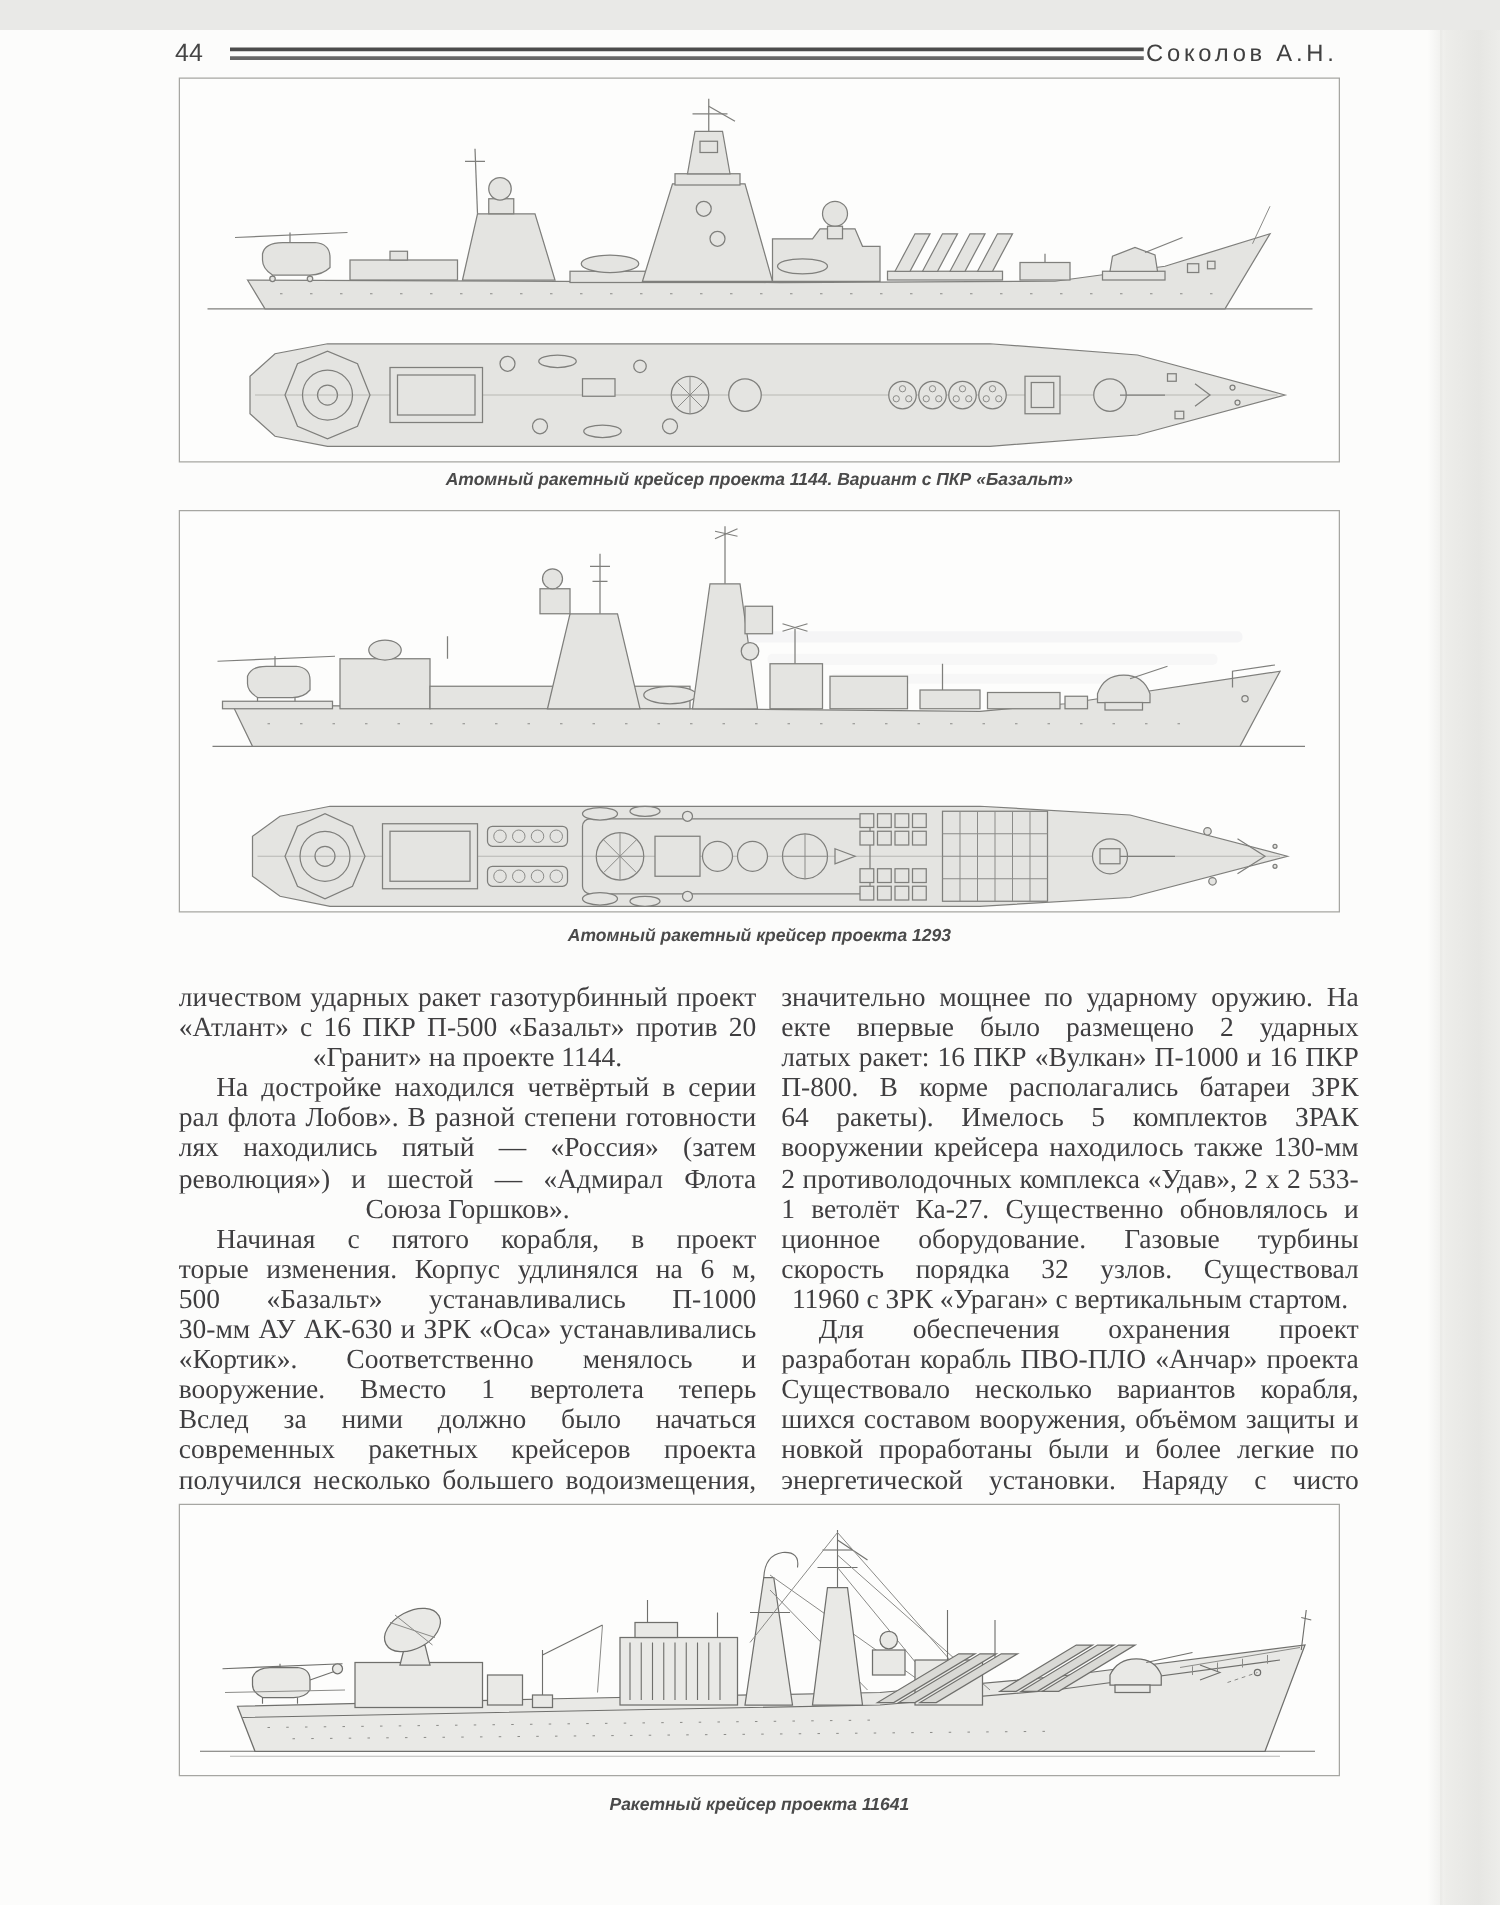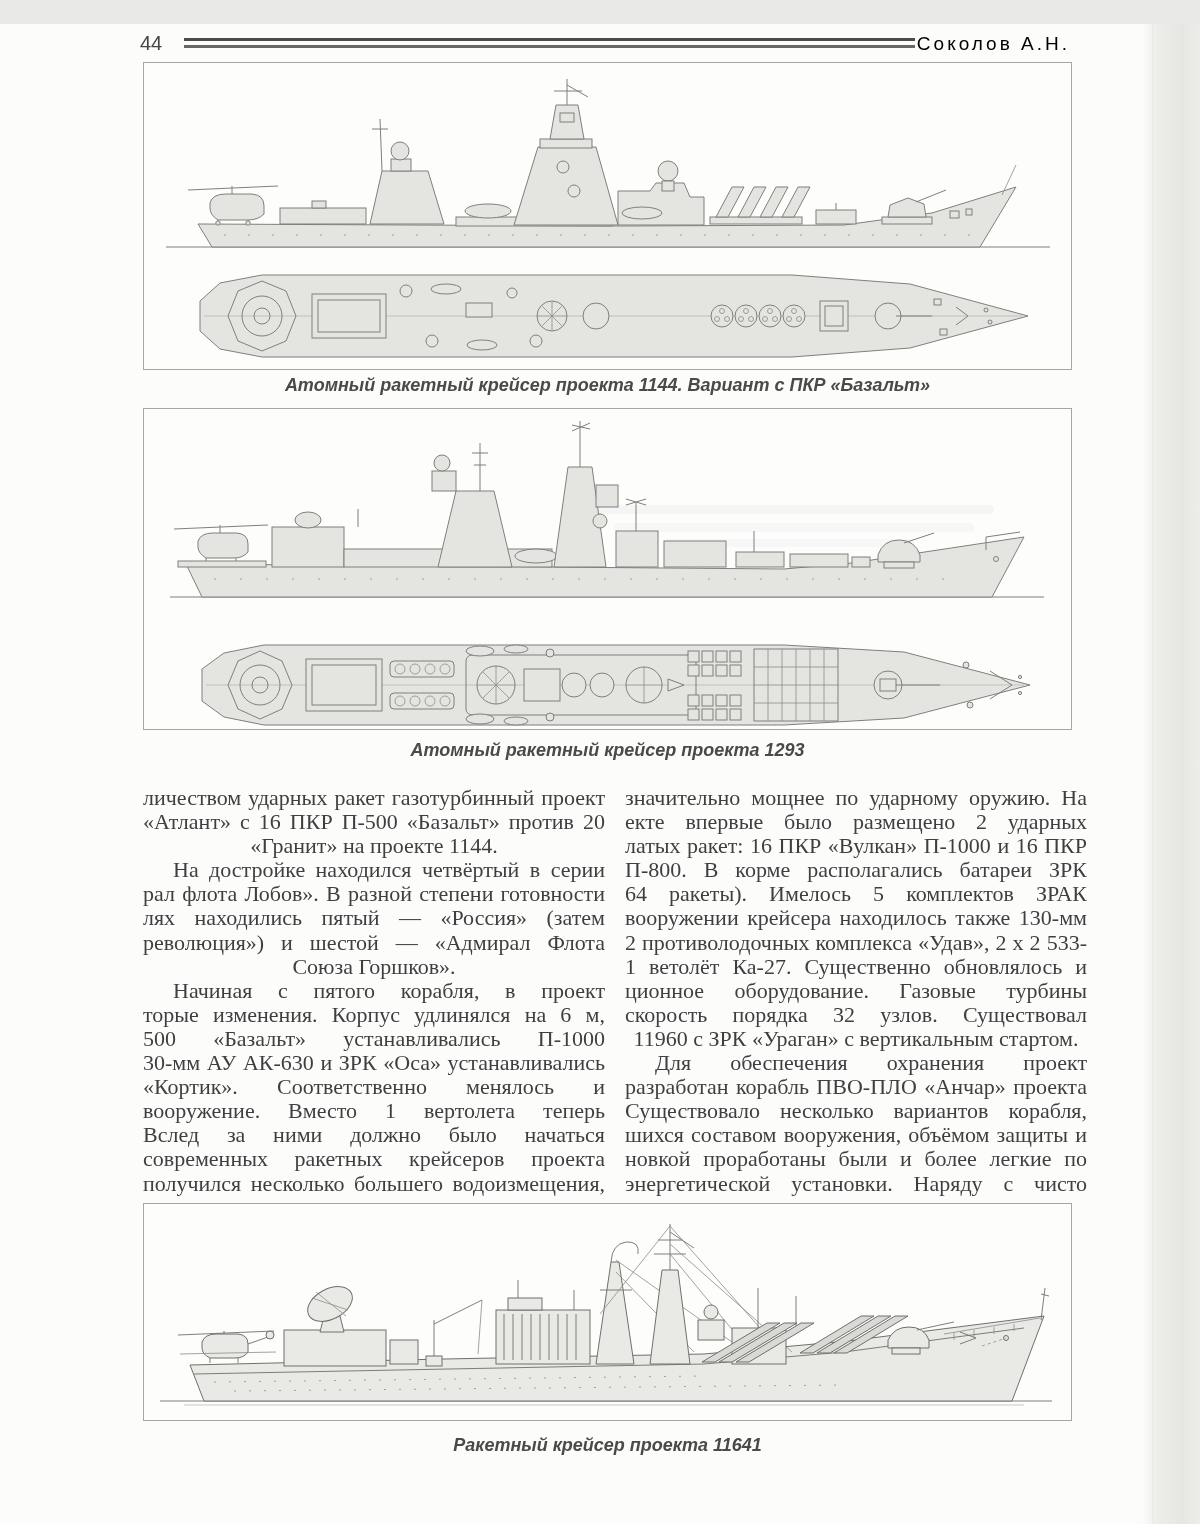--- a/index.html
+++ b/index.html
@@ -2,31 +2,31 @@
 <html><head>
 <meta charset="utf-8">
 <style>
   html,body{margin:0;padding:0;background:#e9e9e7;}
   .page{position:relative;width:1200px;height:1524px;background:#fcfcfb;overflow:hidden;
         font-family:"Liberation Serif", serif;margin-top:24px;}
   
   .pagenum{position:absolute;left:140px;top:8px;font-family:"Liberation Sans",sans-serif;
            font-size:20px;color:#454545;}
   .author{position:absolute;right:130px;top:9px;font-family:"Liberation Sans",sans-serif;
-          font-size:19px;letter-spacing:3px;color:#000000;}
+          font-size:19px;letter-spacing:3px;color:#404040;}
   .rule{position:absolute;left:184px;width:731px;height:2.5px;background:#4c4c4c;}
   .rule.r1{top:14px;}
   .rule.r2{top:21px;opacity:.85;}
   
   .figbox{position:absolute;left:143px;width:929px;background:#fdfdfc;
           border:1px solid #a6a6a2;box-sizing:border-box;}
   .figbox svg{display:block;}
   .caption{position:absolute;left:143px;width:929px;text-align:center;
            font-family:"Liberation Sans",sans-serif;font-weight:bold;font-style:italic;
-           font-size:18px;color:#4a4a4a;}
+           font-size:14px;color:#4a4a4a;}
   
   .col{position:absolute;top:762px;width:462px;font-size:22px;color:#3f3e40;}
   .col.left{left:143px;}
   .col.right{left:625px;}
   .tline{height:24.1px;line-height:24.1px;overflow:hidden;text-align:justify;}
   .tline::after{content:"";display:inline-block;width:100%;height:0;}
   .tline.end{text-align:center;}
   .tline.end::after{content:none;}
   .tline.ind{text-indent:30px;}
   

